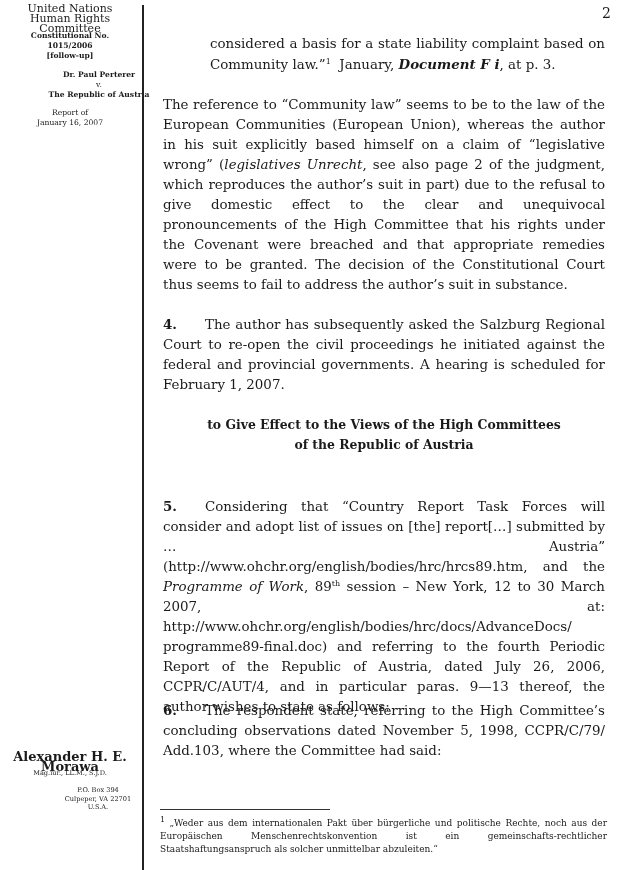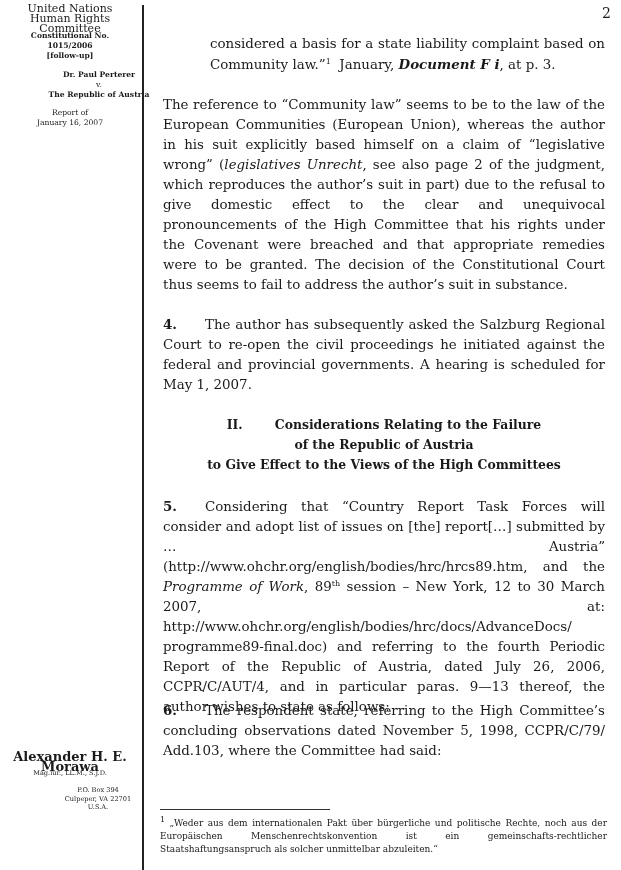--- a/index.html
+++ b/index.html
@@ -72,27 +72,26 @@
 
 <div class="body quote">
   <p><span>considered a basis for a state liability complaint based on Community law.”</span><sup>1</sup><span style="white-space:pre">  January, </span><span class="doc-ref">Document F i</span><span>, at p. 3.</span></p>
 </div>
 
 <div class="body p-ref">
   <p><span>The reference to “Community law” seems to be to the law of the European Communities (European Union), whereas the author in his suit explicitly based himself on a claim of “legislative wrong” (</span><em>legislatives Unrecht</em><span>, see also page 2 of the judgment, which reproduces the author’s suit in part) due to the refusal to give domestic effect to the clear and unequivocal pronouncements of the High Committee that his rights under the Covenant were breached and that appropriate remedies were to be granted.  The decision of the Constitutional Court thus seems to fail to address the author’s suit in substance.</span></p>
 </div>
 
 <div class="body p4">
-  <p><span class="num">4.</span><span>The author has subsequently asked the Salzburg Regional Court to re-open the civil proceedings he initiated against the federal and provincial governments.  A hearing is scheduled for May 1, 2007.</span></p>
+  <p><span class="num">4.</span><span>The author has subsequently asked the Salzburg Regional Court to re-open the civil proceedings he initiated against the federal and provincial governments.  A hearing is scheduled for February 1, 2007.</span></p>
 </div>
 
 <div class="heading">
-  <div><span class="roman">II.</span><span>Considerations Relating to the Failure</span></div>
+  <div>to Give Effect to the Views of the High Committees</div>
   <div>of the Republic of Austria</div>
-  <div>to Give Effect to the Views of the High Committees</div>
 </div>
 
 <div class="body p5">
   <p><span class="num">5.</span><span>Considering that “Country Report Task Forces will consider and adopt list of issues on [the] report[…] submitted by … Austria” (http://www.ohchr.org/english/bodies/hrc/hrcs89.htm, and the </span><em>Programme of Work</em><span>, 89</span><sup>th</sup><span> session – New York, 12 to 30 March 2007, at: http://www.ohchr.org/english/bodies/hrc/docs/AdvanceDocs/ programme89-final.doc) and referring to the fourth Periodic Report of the Republic of Austria, dated July 26, 2006, CCPR/C/AUT/4, and in particular paras. 9—13 thereof, the author wishes to state as follows:</span></p>
 </div>
 
 <div class="body p6">
   <p><span class="num">6.</span><span>The respondent state, referring to the High Committee’s concluding observations dated November 5, 1998, CCPR/C/79/ Add.103, where the Committee had said:</span></p>
 </div>
 

